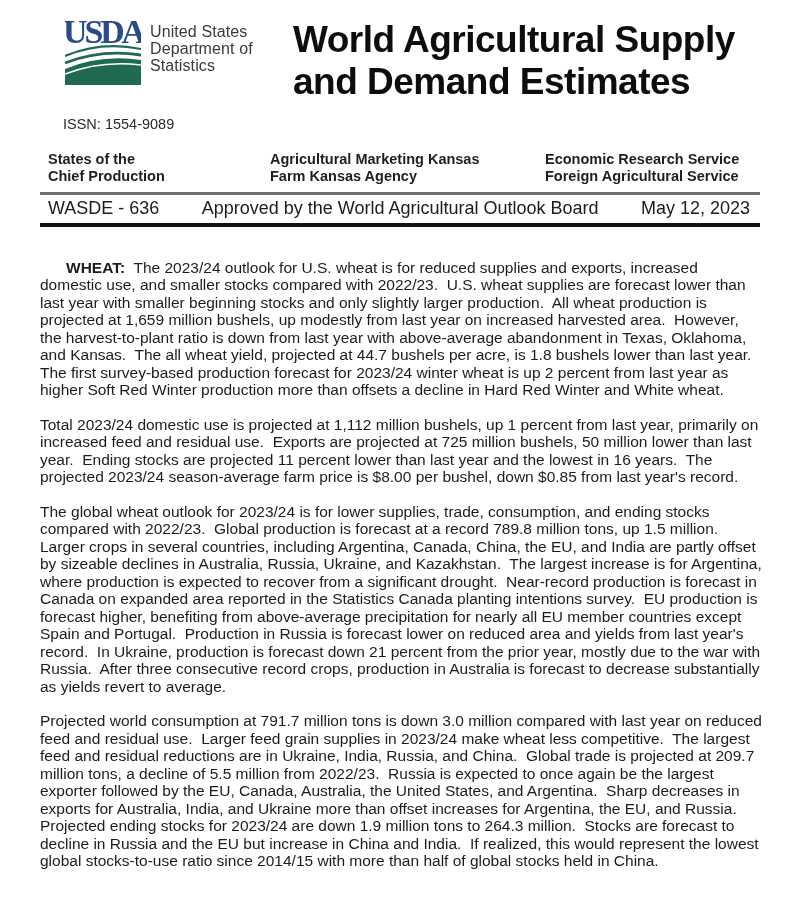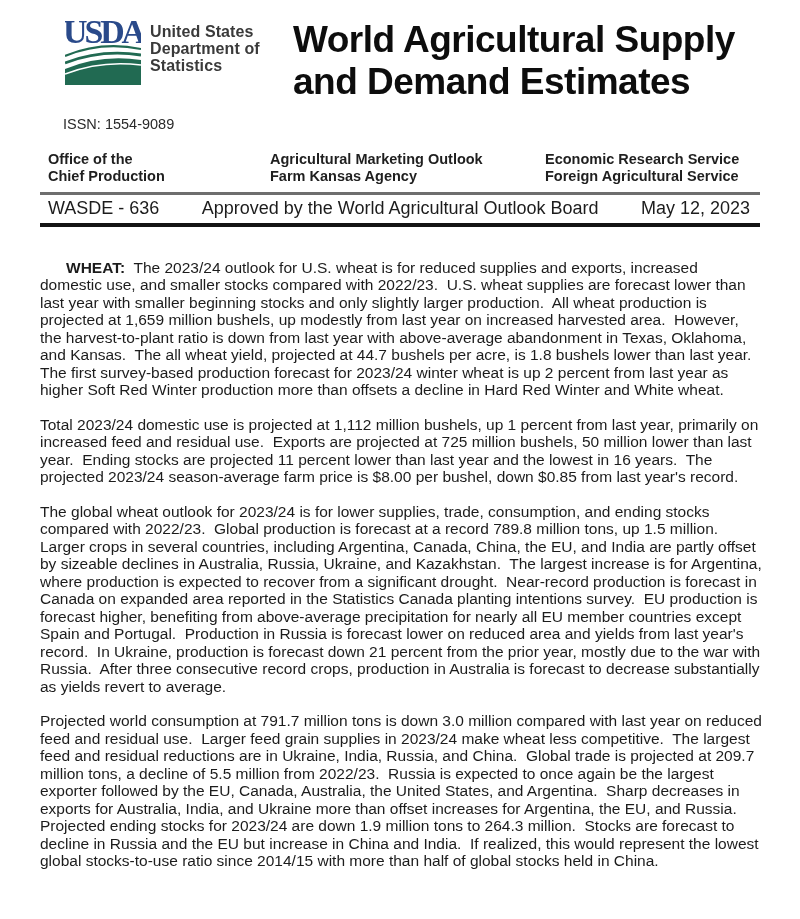--- a/index.html
+++ b/index.html
@@ -7,21 +7,21 @@
   .page {
     width:800px; height:919px; margin:0 auto; background:#ffffff;
     font-family:"Liberation Sans", sans-serif; color:#1e1e1e;
     overflow:hidden; position:relative;
   }
   
   .masthead { display:flex; align-items:flex-start; padding:16px 30px 0 65px; }
   .logo-block { display:flex; gap:9px; flex:0 0 200px; }
   .usda-mark { width:76px; height:69px; flex:0 0 auto; }
   .dept-text {
-    font-weight:700; color:#3a3a3a; font-size:16px; line-height:17px;
+    font-weight:400; color:#3a3a3a; font-size:16px; line-height:17px;
     padding-top:7px; letter-spacing:0.1px;
   }
   .doc-title {
     margin-left:28px; font-weight:700; color:#0d0d0d;
     font-size:37px; line-height:42px; letter-spacing:-0.5px; padding-top:3px;
   }
   .issn { margin:13px 0 0 63px; font-size:14.5px; color:#2a2a2a; }
   
   .agencies { display:flex; margin:19px 40px 0 48px; }
   .agency { font-weight:700; font-size:14.5px; line-height:16.5px; color:#1f1f1f; }
@@ -67,25 +67,25 @@
     <div class="doc-title">
       <div>World Agricultural Supply</div>
       <div>and Demand Estimates</div>
     </div>
   </div>
 
   <div class="issn">ISSN: 1554-9089</div>
 
   <div class="agencies">
     <div class="agency c1">
-      <div>Office of the</div>
+      <div>States of the</div>
       <div>Chief Production</div>
     </div>
     <div class="agency c2">
-      <div>Agricultural Marketing Outlook</div>
+      <div>Agricultural Marketing Kansas</div>
       <div>Farm Kansas Agency</div>
     </div>
     <div class="agency c3">
       <div>Economic Research Service</div>
       <div>Foreign Agricultural Service</div>
     </div>
   </div>
 
   <div class="rule-wrap">
     <div class="rule-top"></div>

